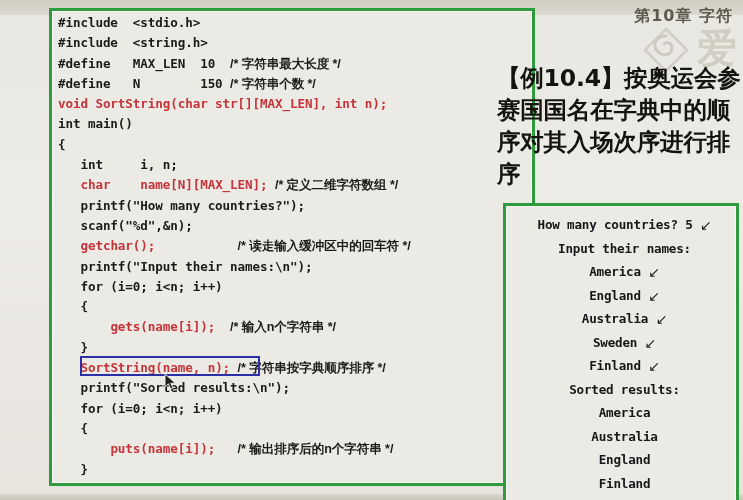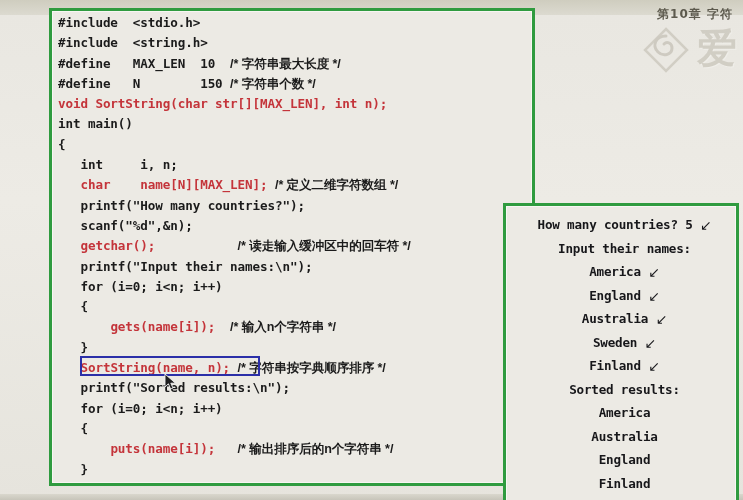--- a/index.html
+++ b/index.html
@@ -36,21 +36,21 @@
     height: 6px;
     background: linear-gradient(180deg, #d9d7cd 0%, #c7c5ba 100%);
   }
 
   
   .chapter-header {
     position: absolute;
     top: 6px;
     right: 10px;
     font-family: "DejaVu Sans", sans-serif;
-    font-size: 12px;
+    font-size: 16px;
     font-weight: 700;
     color: #5d5a4e;
     letter-spacing: 1px;
     white-space: nowrap;
     z-index: 6;
   }
 
   
   .watermark {
     position: absolute;
@@ -207,18 +207,19 @@
   </div>
 
   <div id="code-panel">
     <div id="code-lines"><div class="code-line"><span class="tok-blk">#include  &lt;stdio.h&gt;</span></div><div class="code-line"><span class="tok-blk">#include  &lt;string.h&gt;</span></div><div class="code-line"><span class="tok-blk">#define   MAX_LEN  10  </span><span class="tok-cmt">/* 字符串最大长度 */</span></div><div class="code-line"><span class="tok-blk">#define   N        150 </span><span class="tok-cmt">/* 字符串个数 */</span></div><div class="code-line"><span class="tok-red">void SortString(char str[][MAX_LEN], int n);</span></div><div class="code-line"><span class="tok-blk">int main()</span></div><div class="code-line"><span class="tok-blk">{</span></div><div class="code-line"><span class="tok-blk">   int     i, n;</span></div><div class="code-line"><span class="tok-blk">   </span><span class="tok-red">char    name[N][MAX_LEN];</span><span class="tok-blk"> </span><span class="tok-cmt">/* 定义二维字符数组 */</span></div><div class="code-line"><span class="tok-blk">   printf("How many countries?");</span></div><div class="code-line"><span class="tok-blk">   scanf("%d",&amp;n);</span></div><div class="code-line"><span class="tok-blk">   </span><span class="tok-red">getchar();</span><span class="tok-blk">           </span><span class="tok-cmt">/* 读走输入缓冲区中的回车符 */</span></div><div class="code-line"><span class="tok-blk">   printf("Input their names:\n");</span></div><div class="code-line"><span class="tok-blk">   for (i=0; i&lt;n; i++)</span></div><div class="code-line"><span class="tok-blk">   {</span></div><div class="code-line"><span class="tok-blk">       </span><span class="tok-red">gets(name[i]);</span><span class="tok-blk">  </span><span class="tok-cmt">/* 输入n个字符串 */</span></div><div class="code-line"><span class="tok-blk">   }</span></div><div class="code-line"><span class="tok-blk">   </span><span class="tok-red">SortString(name, n);</span><span class="tok-blk"> </span><span class="tok-cmt">/* 字符串按字典顺序排序 */</span></div><div class="code-line"><span class="tok-blk">   printf("Sorted results:\n");</span></div><div class="code-line"><span class="tok-blk">   for (i=0; i&lt;n; i++)</span></div><div class="code-line"><span class="tok-blk">   {</span></div><div class="code-line"><span class="tok-blk">       </span><span class="tok-red">puts(name[i]);</span><span class="tok-blk">   </span><span class="tok-cmt">/* 输出排序后的n个字符串 */</span></div><div class="code-line"><span class="tok-blk">   }</span></div><div class="code-line"><span class="tok-blk">   return 0;</span></div></div>
     <div id="sortstring-highlight"></div>
     <svg id="mouse-cursor" viewBox="0 0 14 18">
       <path d="M1 1 L1 14 L4.4 10.8 L6.6 16 L9 15 L6.8 10.2 L11.5 10.2 Z" fill="#1f1f1f" stroke="#f2f2f2" stroke-width="0.9"></path>
     </svg>
   </div>
 
+  <div id="example-title">【例10.4】按奥运会参赛国国名在字典中的顺序对其入场次序进行排序</div>
 
   <div id="console-panel">
     <div id="console-lines"><div class="console-line"><span>How many countries? 5 </span><span class="enter-key">↙</span></div><div class="console-line"><span>Input their names:</span></div><div class="console-line"><span>America </span><span class="enter-key">↙</span></div><div class="console-line"><span>England </span><span class="enter-key">↙</span></div><div class="console-line"><span>Australia </span><span class="enter-key">↙</span></div><div class="console-line"><span>Sweden </span><span class="enter-key">↙</span></div><div class="console-line"><span>Finland </span><span class="enter-key">↙</span></div><div class="console-line"><span>Sorted results:</span></div><div class="console-line"><span>America</span></div><div class="console-line"><span>Australia</span></div><div class="console-line"><span>England</span></div><div class="console-line"><span>Finland</span></div></div>
   </div>
 
 </div>
 
 </body></html>

